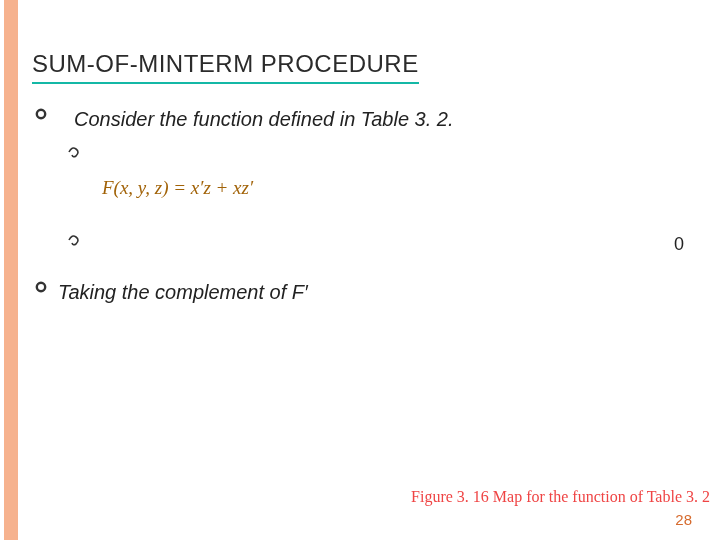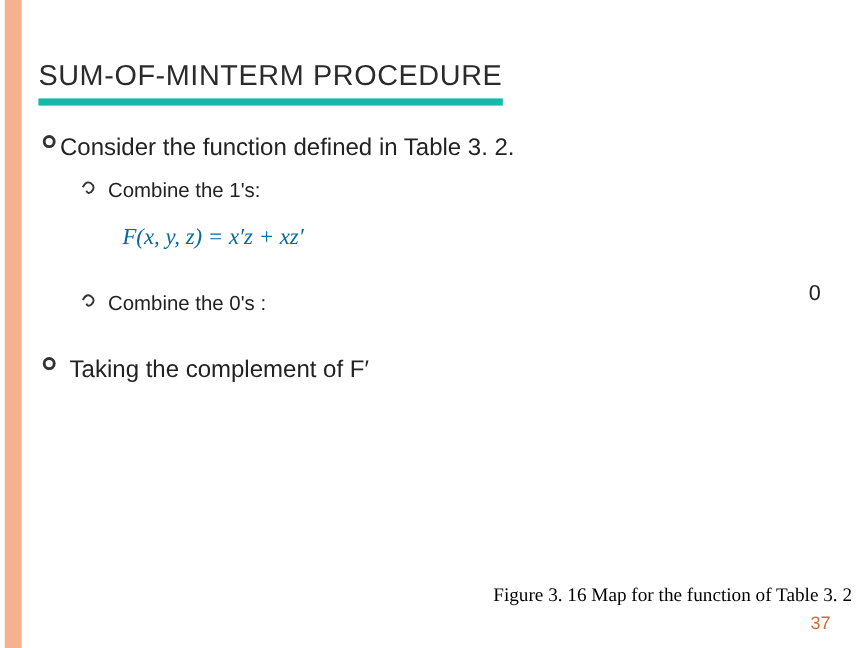--- a/index.html
+++ b/index.html
@@ -20,59 +20,59 @@
   .content {
     position: absolute;
     left: 32px;
     top: 50px;
     right: 10px;
   }
   .title {
     font-size: 24px;
     letter-spacing: 0.5px;
     color: #2b2b2b;
-    border-bottom: 6px solid #14b8a6;
+    border-bottom: 2px solid #14b8a6;
     padding-bottom: 4px;
     display: inline-block;
   }
   .bullet-row {
     display: flex;
     align-items: flex-start;
     margin-top: 24px;
     font-size: 20px;
     color: #222;
   }
   .bullet-row.level1 { margin-left: 0; }
   .bullet-row.level2 { margin-left: 34px; font-size: 17px; margin-top: 14px; }
   .bullet-row.section { margin-top: 34px; }
   .b-icon { width: 18px; flex: 0 0 18px; display: flex; align-items: center; justify-content: center; }
   .b-icon.ring svg { width: 12px; height: 12px; }
   .b-icon.swirl svg { width: 16px; height: 14px; }
   .formula {
     font-family: Georgia, 'Times New Roman', serif;
     font-style: italic;
     font-size: 19px;
-    color: #0369a1;
+    color: #a16207;
     margin-left: 70px;
     margin-top: 18px;
   }
   .right-zero {
     position: absolute;
     right: 36px;
     top: 234px;
     font-size: 18px;
     color: #222;
   }
   .caption {
     position: absolute;
     right: 10px;
     bottom: 34px;
     font-family: Georgia, 'Times New Roman', serif;
     font-size: 16px;
-    color: #000000;
+    color: #ef4444;
   }
   .page-num {
     position: absolute;
     right: 28px;
     bottom: 12px;
     font-size: 15px;
     color: #d66b2e;
   }
 </style>
 </head>
@@ -83,52 +83,50 @@
 <div class="content">
 
   <div class="title">SUM-OF-MINTERM PROCEDURE</div>
 
   <div class="bullet-row level1">
     <span class="b-icon ring">
       <svg viewBox="0 0 12 12">
           <circle cx="6" cy="6" r="4.2" fill="none" stroke="#333" stroke-width="2.4"></circle>
         </svg>
     </span>
-    <span style="margin-left:0;">Consider the function defined in Table 3. 2.</span>
+    <span style="margin-left:24px;font-style:italic;">Consider the function defined in Table 3. 2.</span>
   </div>
 
   <div class="bullet-row level2">
     <span class="b-icon swirl">
       <svg viewBox="0 0 16 14">
           <path d="M2 7 Q5 1 9 4 Q13 7 9 11 Q6 13 5 10" fill="none" stroke="#333" stroke-width="1.6"></path>
         </svg>
     </span>
-    <span style="margin-left:6px;">Combine the 1's:</span>
   </div>
 
   <div class="formula">F(x, y, z) = x′z + xz′</div>
 
   <div class="bullet-row level2 section">
     <span class="b-icon swirl">
       <svg viewBox="0 0 16 14">
           <path d="M2 7 Q5 1 9 4 Q13 7 9 11 Q6 13 5 10" fill="none" stroke="#333" stroke-width="1.6"></path>
         </svg>
     </span>
-    <span style="margin-left:6px;">Combine the 0's :</span>
   </div>
 
 
   <div class="bullet-row level1 section">
     <span class="b-icon ring">
       <svg viewBox="0 0 12 12">
           <circle cx="6" cy="6" r="4.2" fill="none" stroke="#333" stroke-width="2.4"></circle>
         </svg>
     </span>
-    <span style="margin-left:8px;">Taking the complement of F′</span>
+    <span style="margin-left:8px;font-style:italic;">Taking the complement of F′</span>
   </div>
 
 
 </div>
 
 <div class="right-zero">0</div>
 
 <div class="caption">Figure 3. 16 Map for the function of Table 3. 2</div>
-<div class="page-num">37</div>
+<div class="page-num">28</div>
 
 </body></html>

